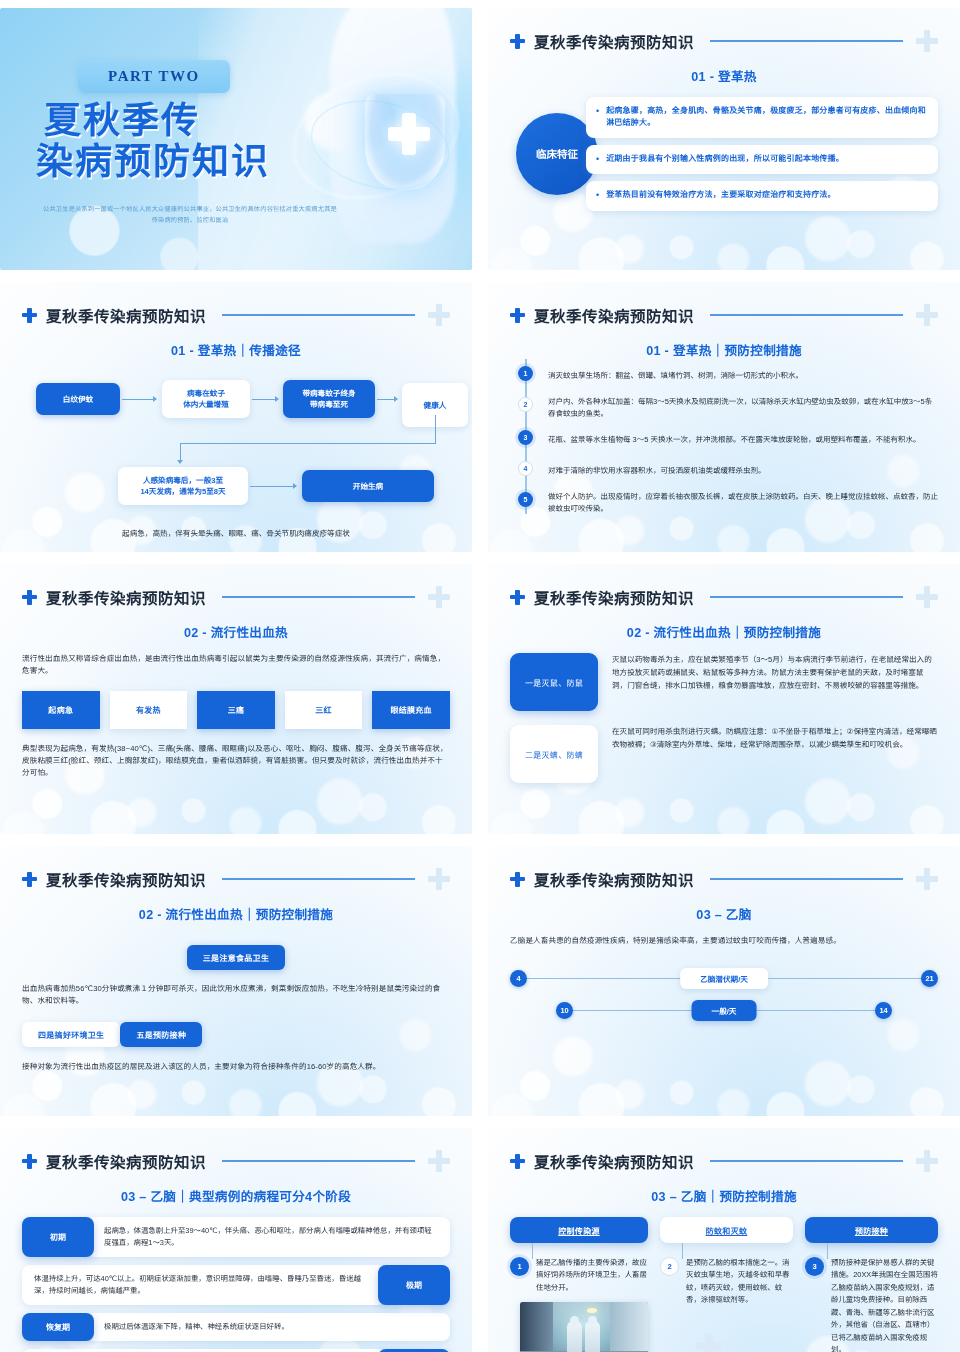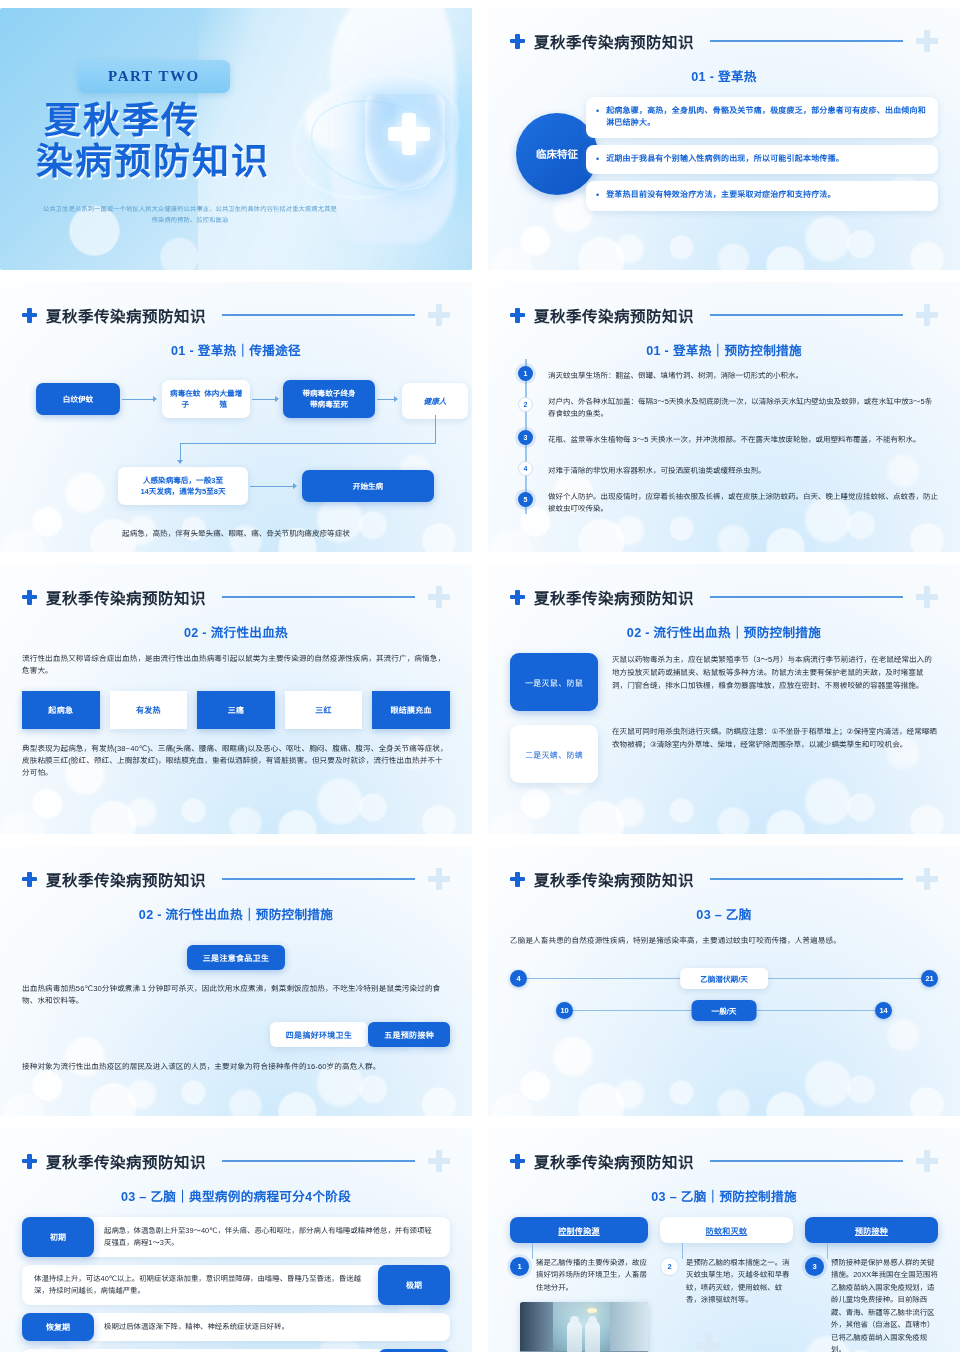--- a/index.html
+++ b/index.html
@@ -208,21 +208,21 @@
   .r6 p { font-size: 7.6px; line-height: 1.68; color:#26313f; flex:1 1 auto; padding-top: 1px; }
 
   
   .pill {
     display:inline-flex; align-items:center; justify-content:center;
     font-size: 8px; font-weight: bold; border-radius: 6px; padding: 7px 16px; letter-spacing:.3px;
   }
   .pill.blue { background:#1565d8; color:#fff; box-shadow: 0 2px 7px rgba(20,90,190,.3); }
   .pill.white { background:#fff; color:#1565d8; box-shadow: 0 2px 7px rgba(110,160,205,.25); }
   .center-row { text-align:center; margin-top: 22px; }
-  .split-row { display:flex; justify-content: flex-end; margin-top: 14px; }
+  .split-row { display:flex; justify-content: flex-start; margin-top: 14px; }
 
   
   .rng { position:relative; height: 22px; display:flex; align-items:center; }
   .rng .end {
     width: 17px; height: 17px; border-radius: 50%; background:#1565d8; color:#fff;
     font-size: 7.4px; font-weight: bold; display:flex; align-items:center; justify-content:center;
     flex: 0 0 auto; z-index:2; box-shadow: 0 1px 4px rgba(20,90,190,.35);
   }
   .rng .bar { flex:1 1 auto; height:1.2px; background:#8fbfe8; }
   .rng .lbl {
@@ -365,33 +365,33 @@
           </span>
       </div>
       <div class="sub-title">
         <span>01 - </span><span>登革热｜传播途径</span>
       </div>
 
       <div class="flow">
         <div class="node blue" style="left:14px; top:8px; width:84px; height:32px;">白纹伊蚊</div>
         <div class="ln h" style="left:100px; top:24px; width:32px;"></div>
         <div class="arw" style="left:131px; top:21px;"></div>
-        <div class="node white" style="left:140px; top:5px; width:88px; height:38px; flex-direction:row;">
+        <div class="node white" style="left:140px; top:5px; width:88px; height:38px; flex-direction:column;">
           <span>病毒在蚊子</span>
           <span>体内大量增殖</span>
         </div>
         <div class="ln h" style="left:230px; top:24px; width:24px;"></div>
         <div class="arw" style="left:253px; top:21px;"></div>
         <div class="node blue" style="left:261px; top:5px; width:92px; height:38px; flex-direction:column;">
           <span>带病毒蚊子终身</span>
           <span>带病毒至死</span>
         </div>
         <div class="ln h" style="left:355px; top:24px; width:18px;"></div>
         <div class="arw" style="left:372px; top:21px;"></div>
-        <div class="node white" style="left:380px; top:8px; width:66px; height:36px;font-style:italic;">健康人</div>
+        <div class="node white" style="left:380px; top:8px; width:66px; height:44px;">健康人</div>
 
         <div class="ln v" style="left:413px; top:40px; height:28px;"></div>
         <div class="ln h" style="left:158px; top:68px; width:256px;"></div>
         <div class="ln v" style="left:158px; top:68px; height:18px;"></div>
         <div class="arw down" style="left:155px; top:85px;"></div>
 
         <div class="node white" style="left:96px; top:92px; width:130px; height:38px; flex-direction:column;">
           <span>人感染病毒后，一般3至</span>
           <span>14天发病，通常为5至8天</span>
         </div>

